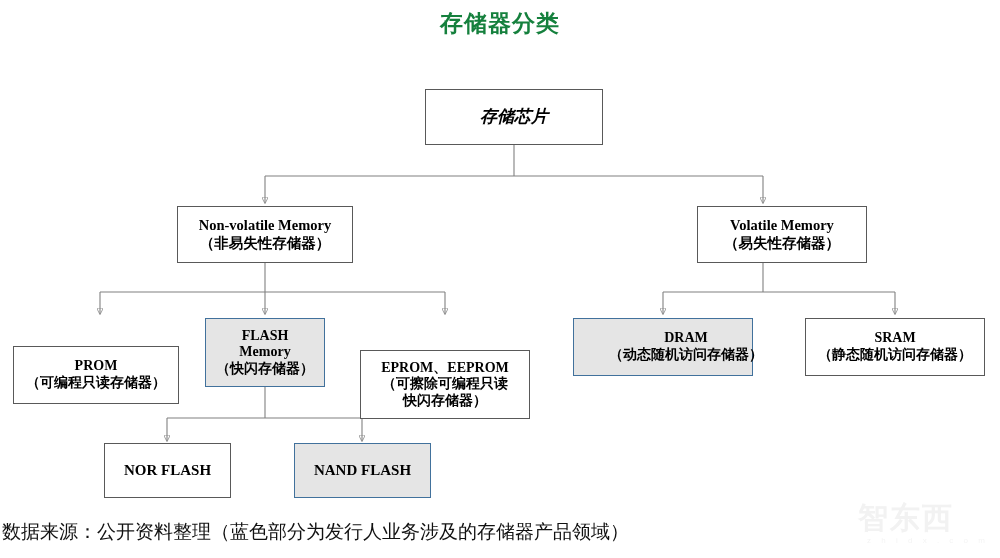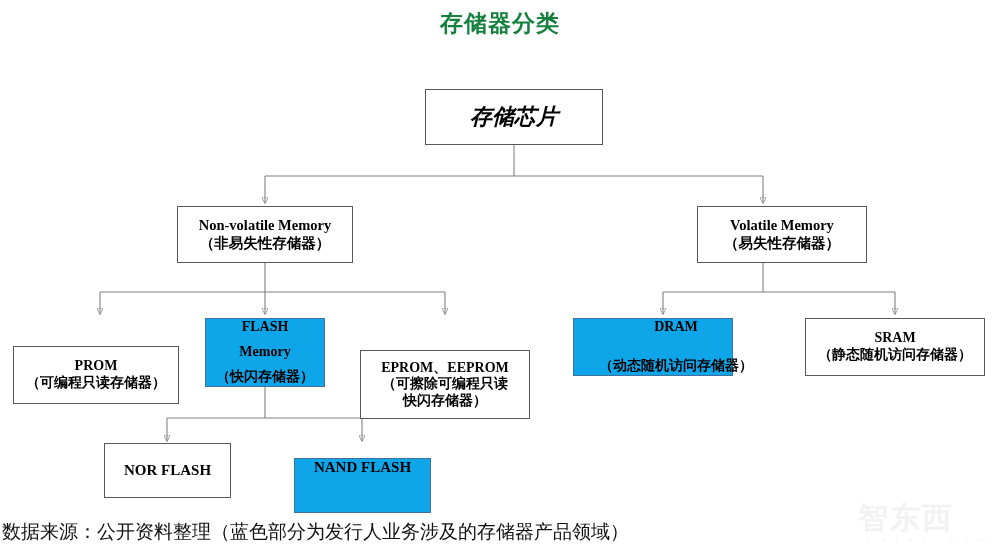--- a/index.html
+++ b/index.html
@@ -61,26 +61,25 @@
     color: #000000;
     font-family: "Liberation Serif", "DejaVu Serif", serif;
     font-weight: bold;
   }
   .node .ln {
     display: block;
     line-height: 1.18;
     white-space: nowrap;
   }
   .node.blue {
-    background: #0ea5e9;
+    background: #e5e5e5;
     border-color: #41719C;
-    justify-content: space-between;
   }
   .node.root {
-    font-size: 22px;
+    font-size: 17px;
     font-style: italic;
   }
   .node.lvl2 { font-size: 14.5px; }
   .node.lvl3 { font-size: 14px; }
   .node.lvl4 { font-size: 15px; }
   .cn {
     font-family: "Liberation Serif", "DejaVu Serif", serif;
     font-weight: bold;
   }
 
@@ -191,35 +190,35 @@
     <span class="ln">Memory</span>
     <span class="ln cn">（快闪存储器）</span>
   </div>
 
   <div class="node lvl3" style="left:360px; top:318px; width:170px; height:69px;margin-top:32px;">
     <span class="ln">EPROM、EEPROM</span>
     <span class="ln cn">（可擦除可编程只读</span>
     <span class="ln cn">快闪存储器）</span>
   </div>
 
-  <div class="node lvl3 blue" style="left:573px; top:318px; width:160px; height:58px;padding-left:46px;">
+  <div class="node lvl3 blue" style="left:573px; top:318px; width:180px; height:58px;padding-left:46px;">
     <span class="ln">DRAM</span>
     <span class="ln cn">（动态随机访问存储器）</span>
   </div>
 
   <div class="node lvl3" style="left:805px; top:318px; width:180px; height:58px;">
     <span class="ln">SRAM</span>
     <span class="ln cn">（静态随机访问存储器）</span>
   </div>
 
   <div class="node lvl4" style="left:104px; top:443px; width:127px; height:55px;">
     <span class="ln">NOR FLASH</span>
   </div>
 
-  <div class="node lvl4 blue" style="left:294px; top:443px; width:137px; height:55px;margin-top:15px;">
+  <div class="node lvl4 blue" style="left:294px; top:443px; width:137px; height:55px;">
     <span class="ln">NAND FLASH</span>
   </div>
 
   <div id="footer-note">数据来源：公开资料整理（蓝色部分为发行人业务涉及的存储器产品领域）</div>
 
   <div id="watermark">
     <span class="wm-logo">智东西</span>
     <span class="wm-url">z h i d x . c o m</span>
   </div>
 

